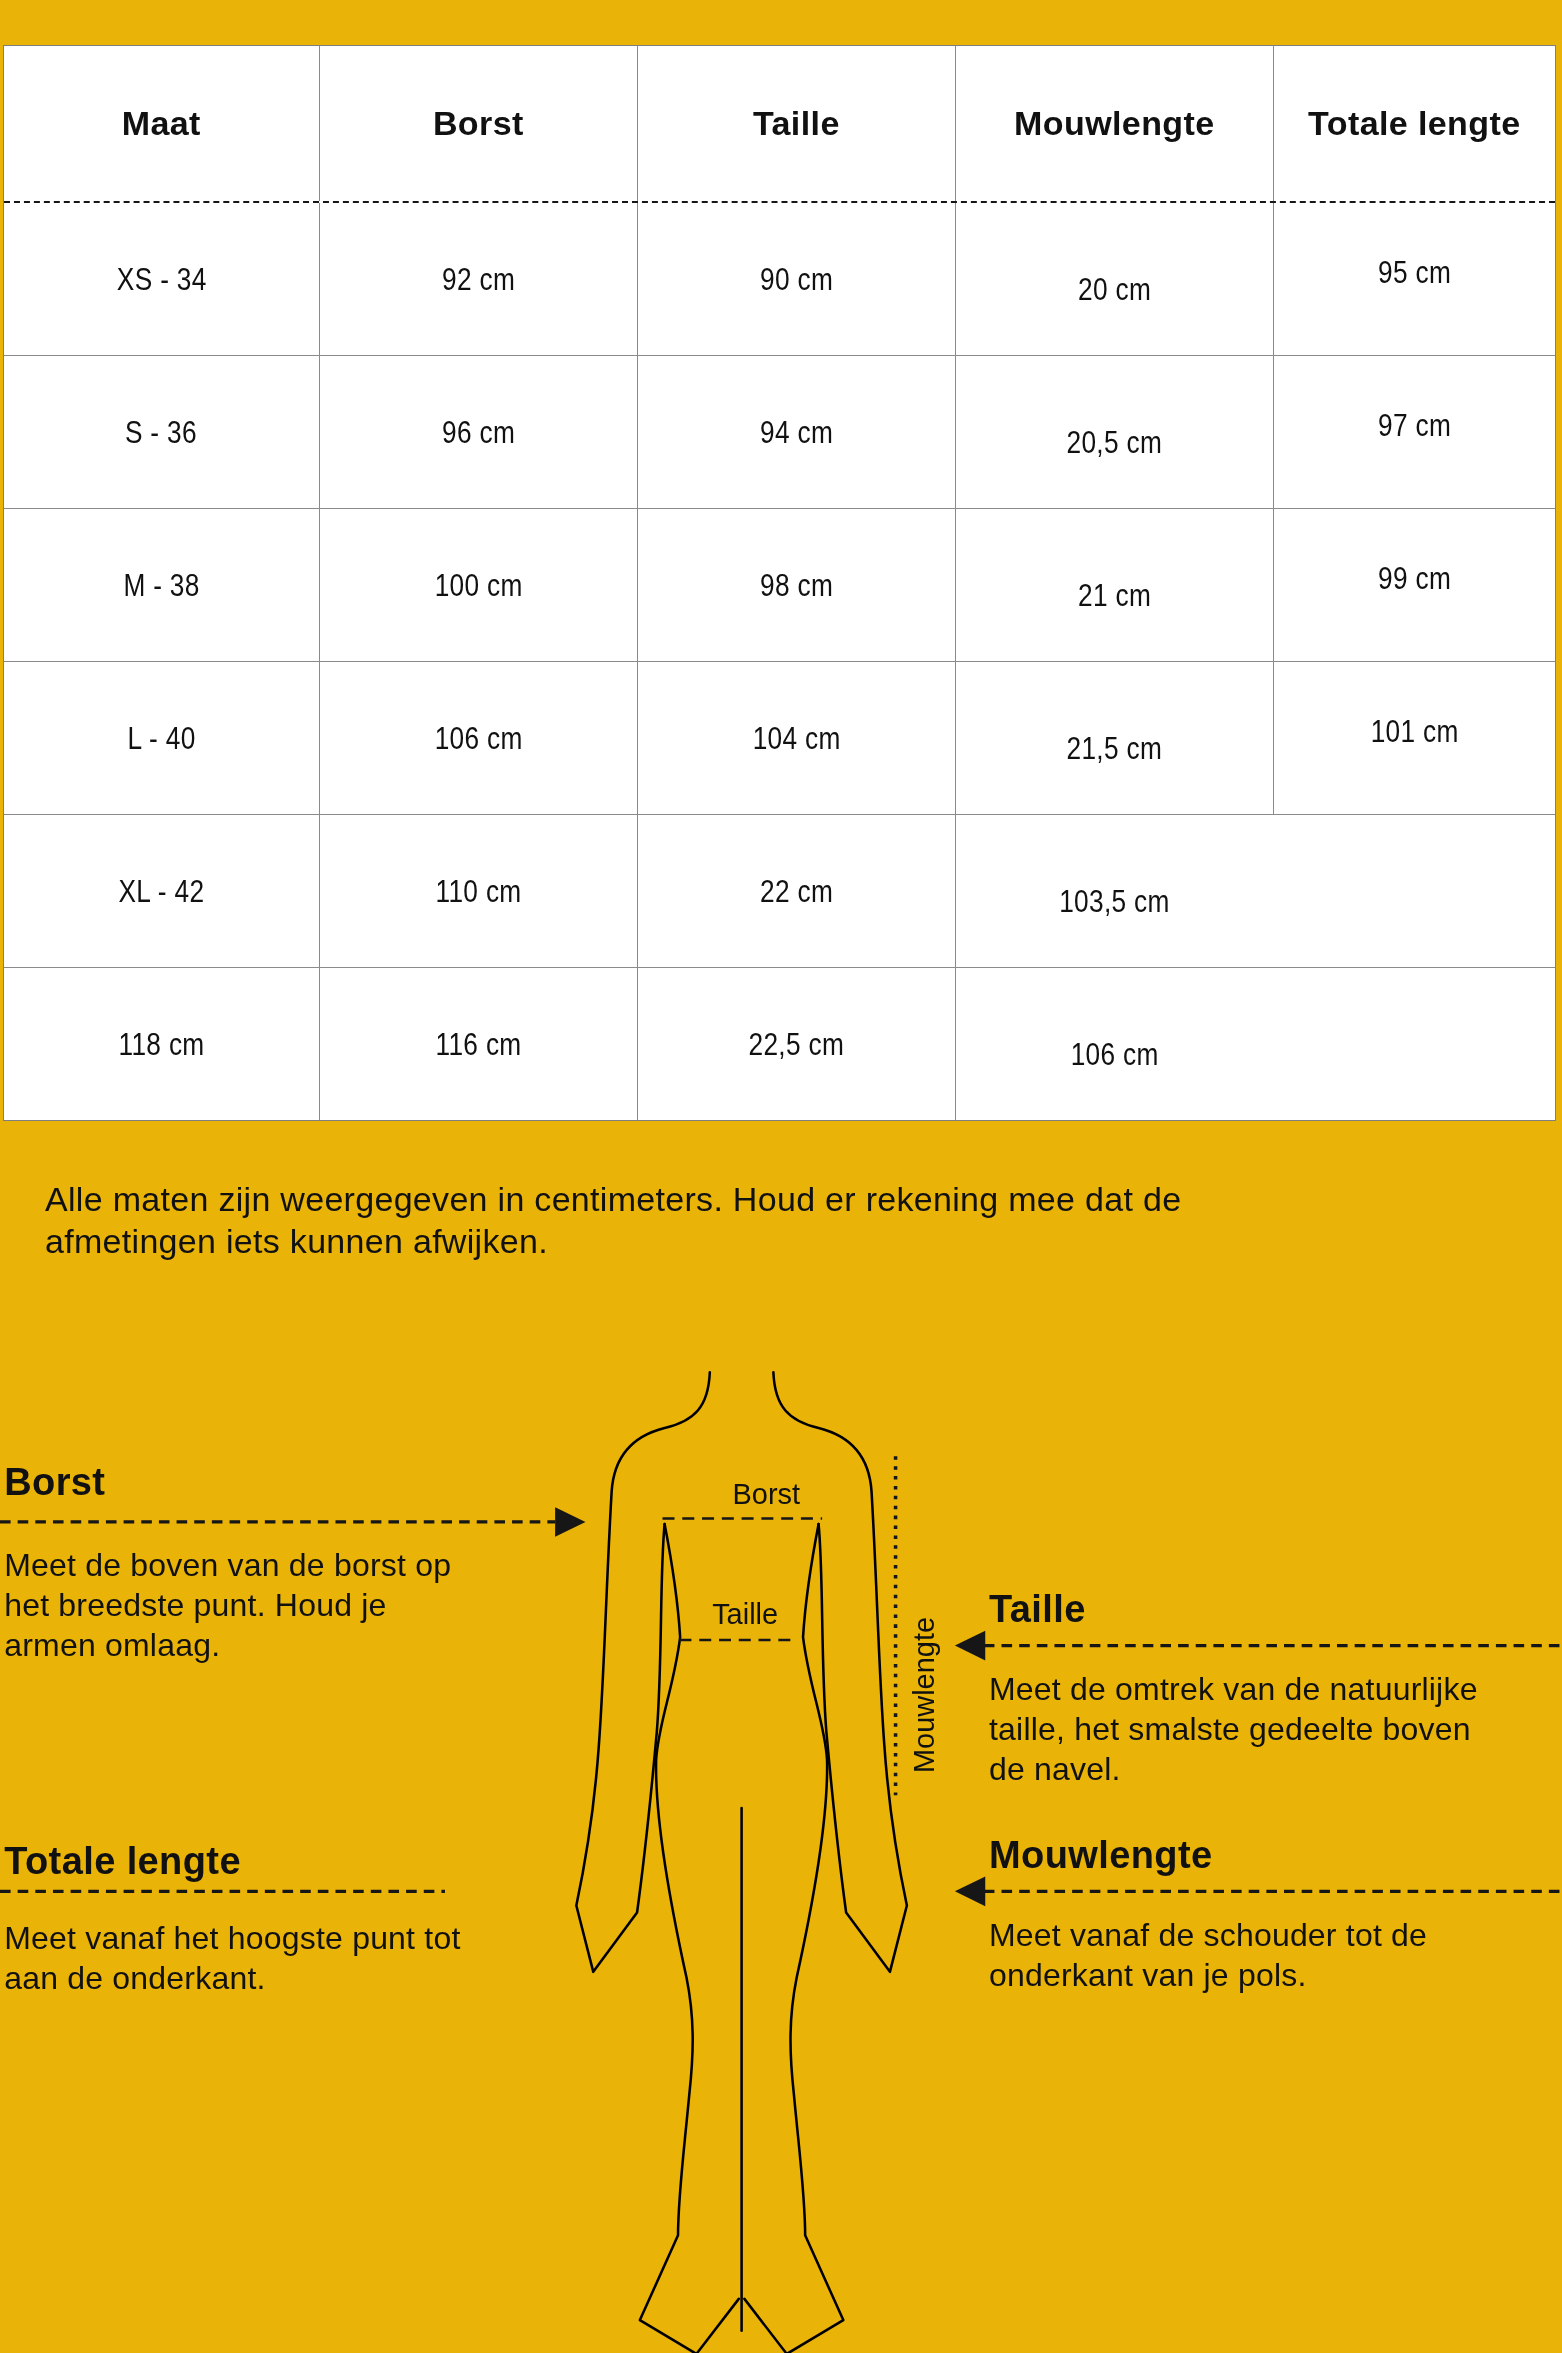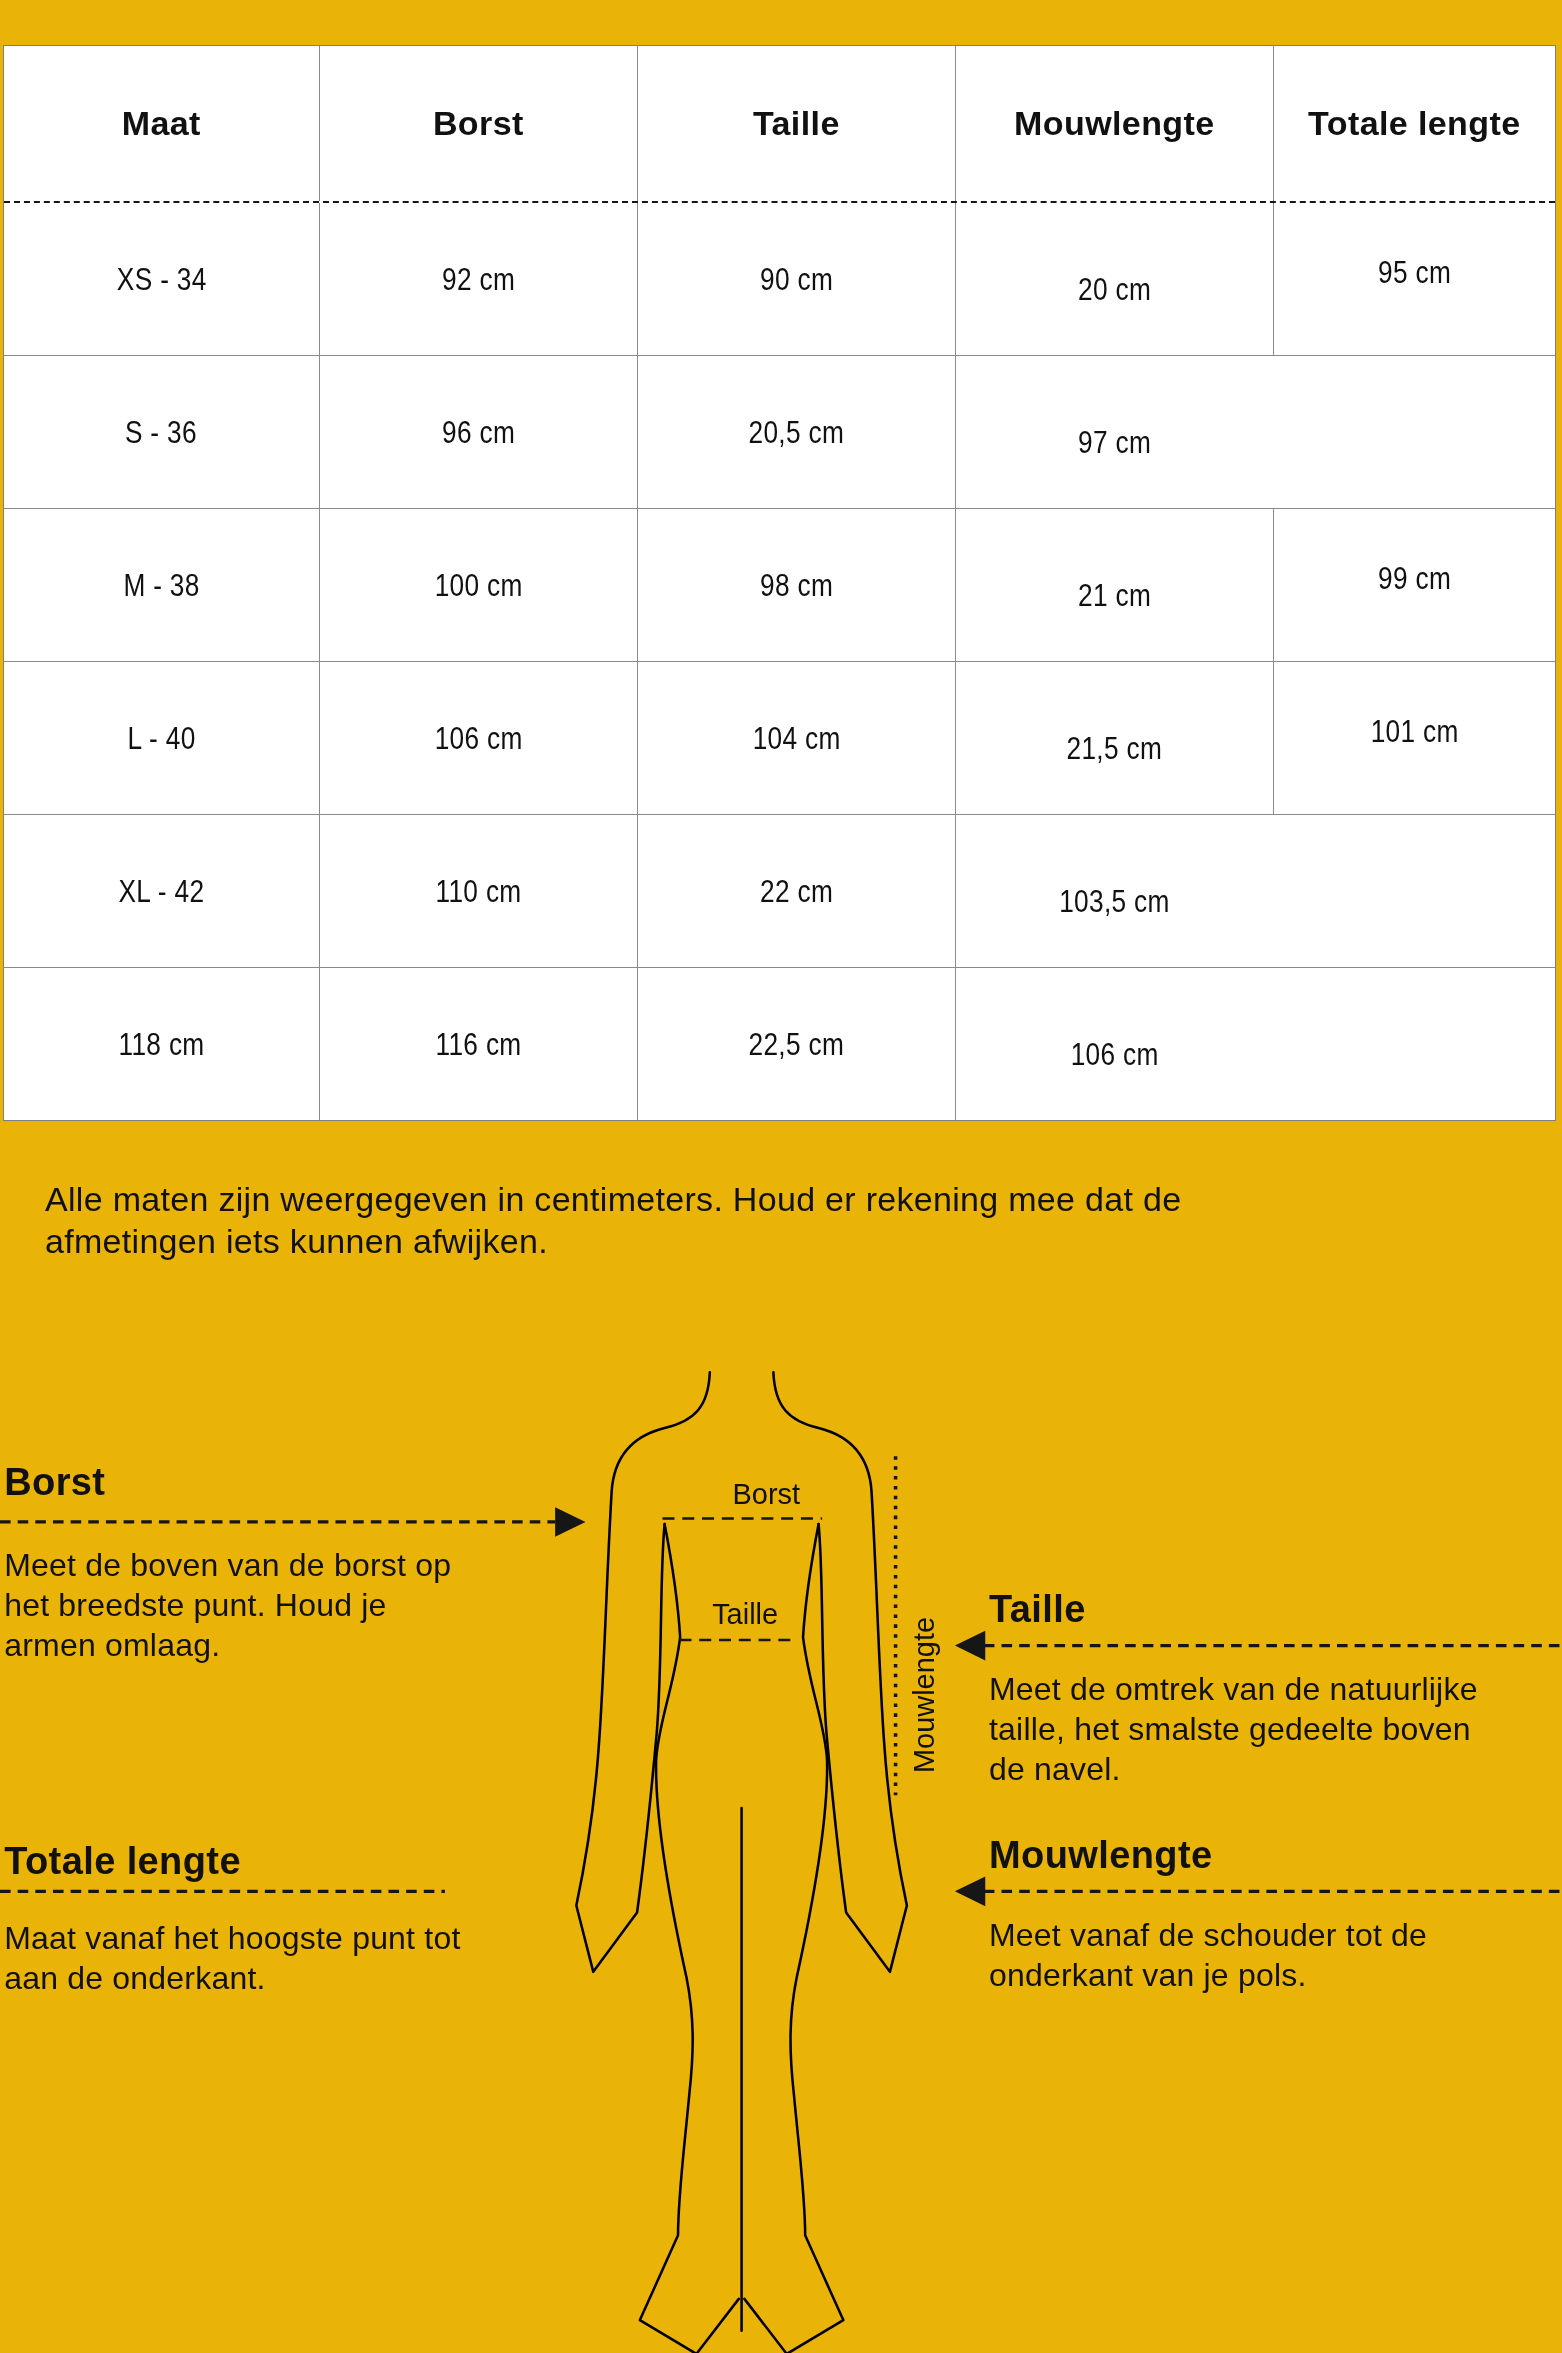--- a/index.html
+++ b/index.html
@@ -79,20 +79,23 @@
     </div>
 
     <div class="trow data">
       <div class="tcell">
           <span>S - 36</span>
         </div>
       <div class="tcell">
           <span>96 cm</span>
         </div>
       <div class="tcell">
+          <span>94 cm</span>
+        </div>
+      <div class="tcell">
           <span>20,5 cm</span>
         </div>
       <div class="tcell">
           <span>97 cm</span>
         </div>
     </div>
 
     <div class="trow data">
       <div class="tcell">
           <span>M - 38</span>
@@ -159,21 +162,21 @@
         </div>
     </div>
   </div>
 
   <div class="note">Alle maten zijn weergegeven in centimeters. Houd er rekening mee dat de afmetingen iets kunnen afwijken.</div>
 
   <div class="instr-title" id="borst-title">Borst</div>
   <div class="instr-text" id="borst-text">Meet de boven van de borst op het breedste punt. Houd je armen omlaag.</div>
 
   <div class="instr-title" id="totale-title">Totale lengte</div>
-  <div class="instr-text" id="totale-text">Maat vanaf het hoogste punt tot aan de onderkant.</div>
+  <div class="instr-text" id="totale-text">Meet vanaf het hoogste punt tot aan de onderkant.</div>
 
   <div class="instr-title" id="taille-title">Taille</div>
   <div class="instr-text" id="taille-text">Meet de omtrek van de natuurlijke taille, het smalste gedeelte boven de navel.</div>
 
   <div class="instr-title" id="mouw-title">Mouwlengte</div>
   <div class="instr-text" id="mouw-text">Meet vanaf de schouder tot de onderkant van je pols.</div>
 
   <svg class="diagram-svg" width="1563" height="991" viewBox="0 1930 2213 1403" xmlns="http://www.w3.org/2000/svg">
 
     <g fill="none" stroke="#000" stroke-width="3.6" stroke-linejoin="round" stroke-linecap="round">

